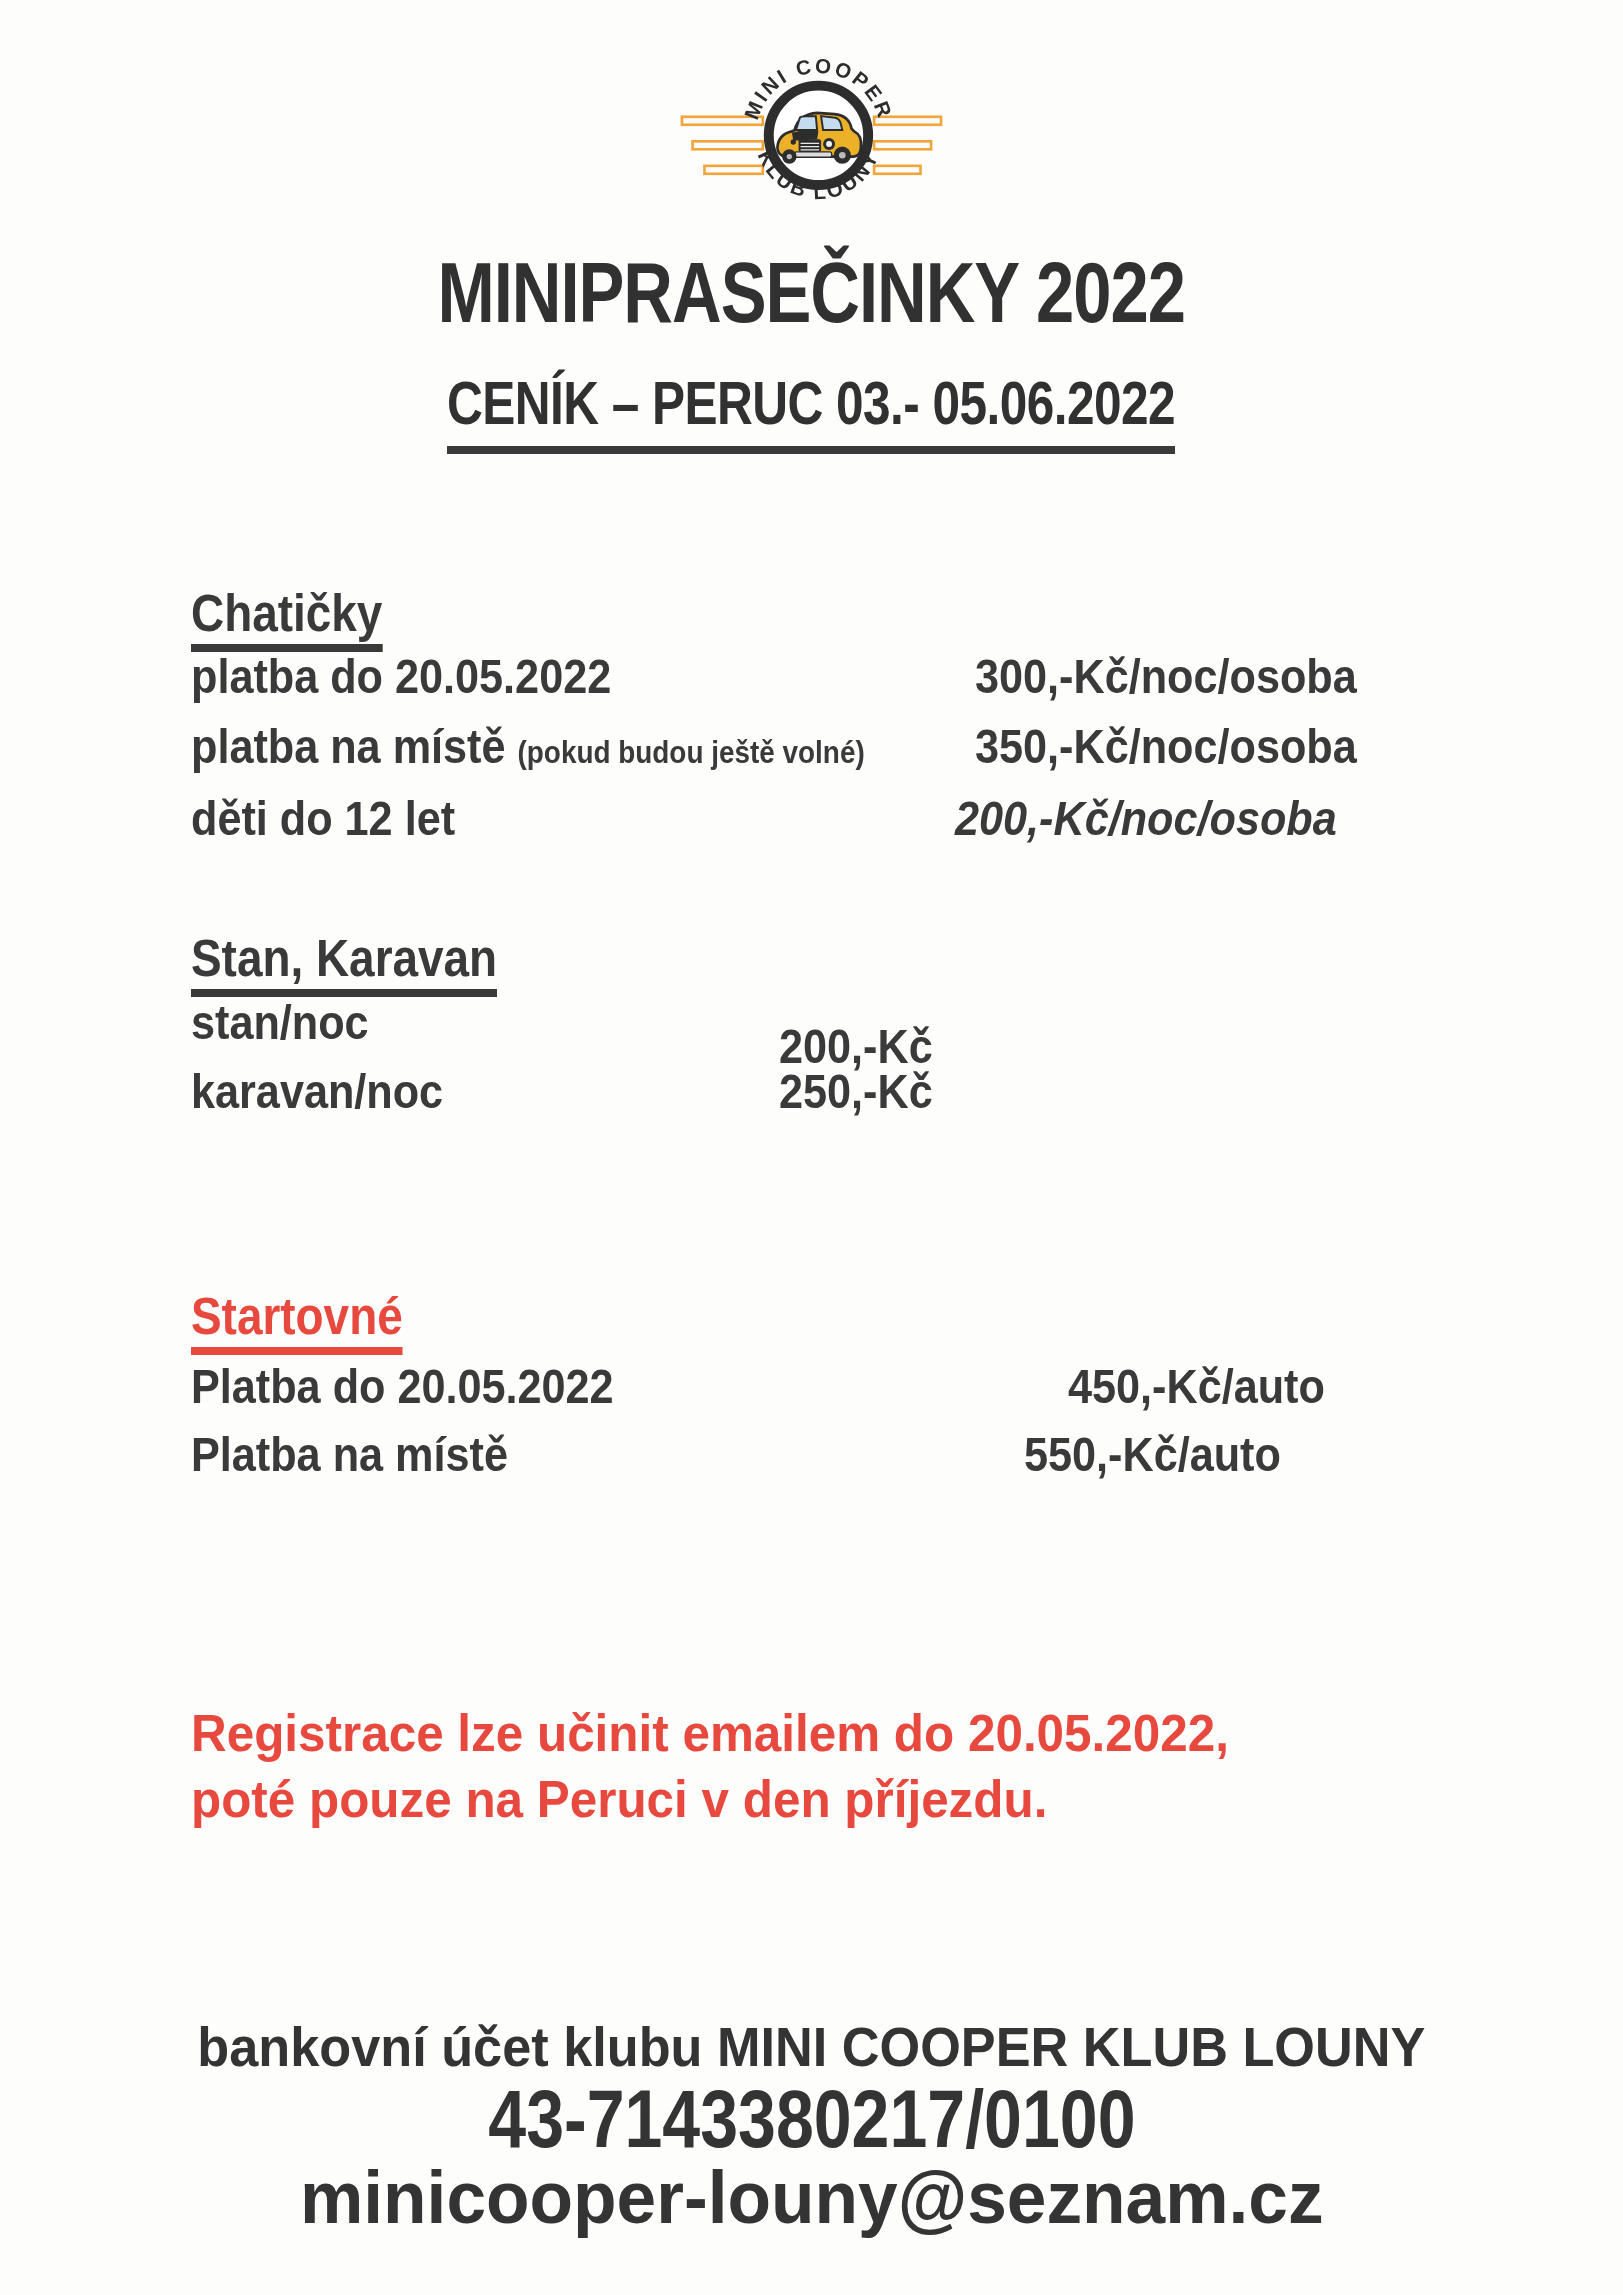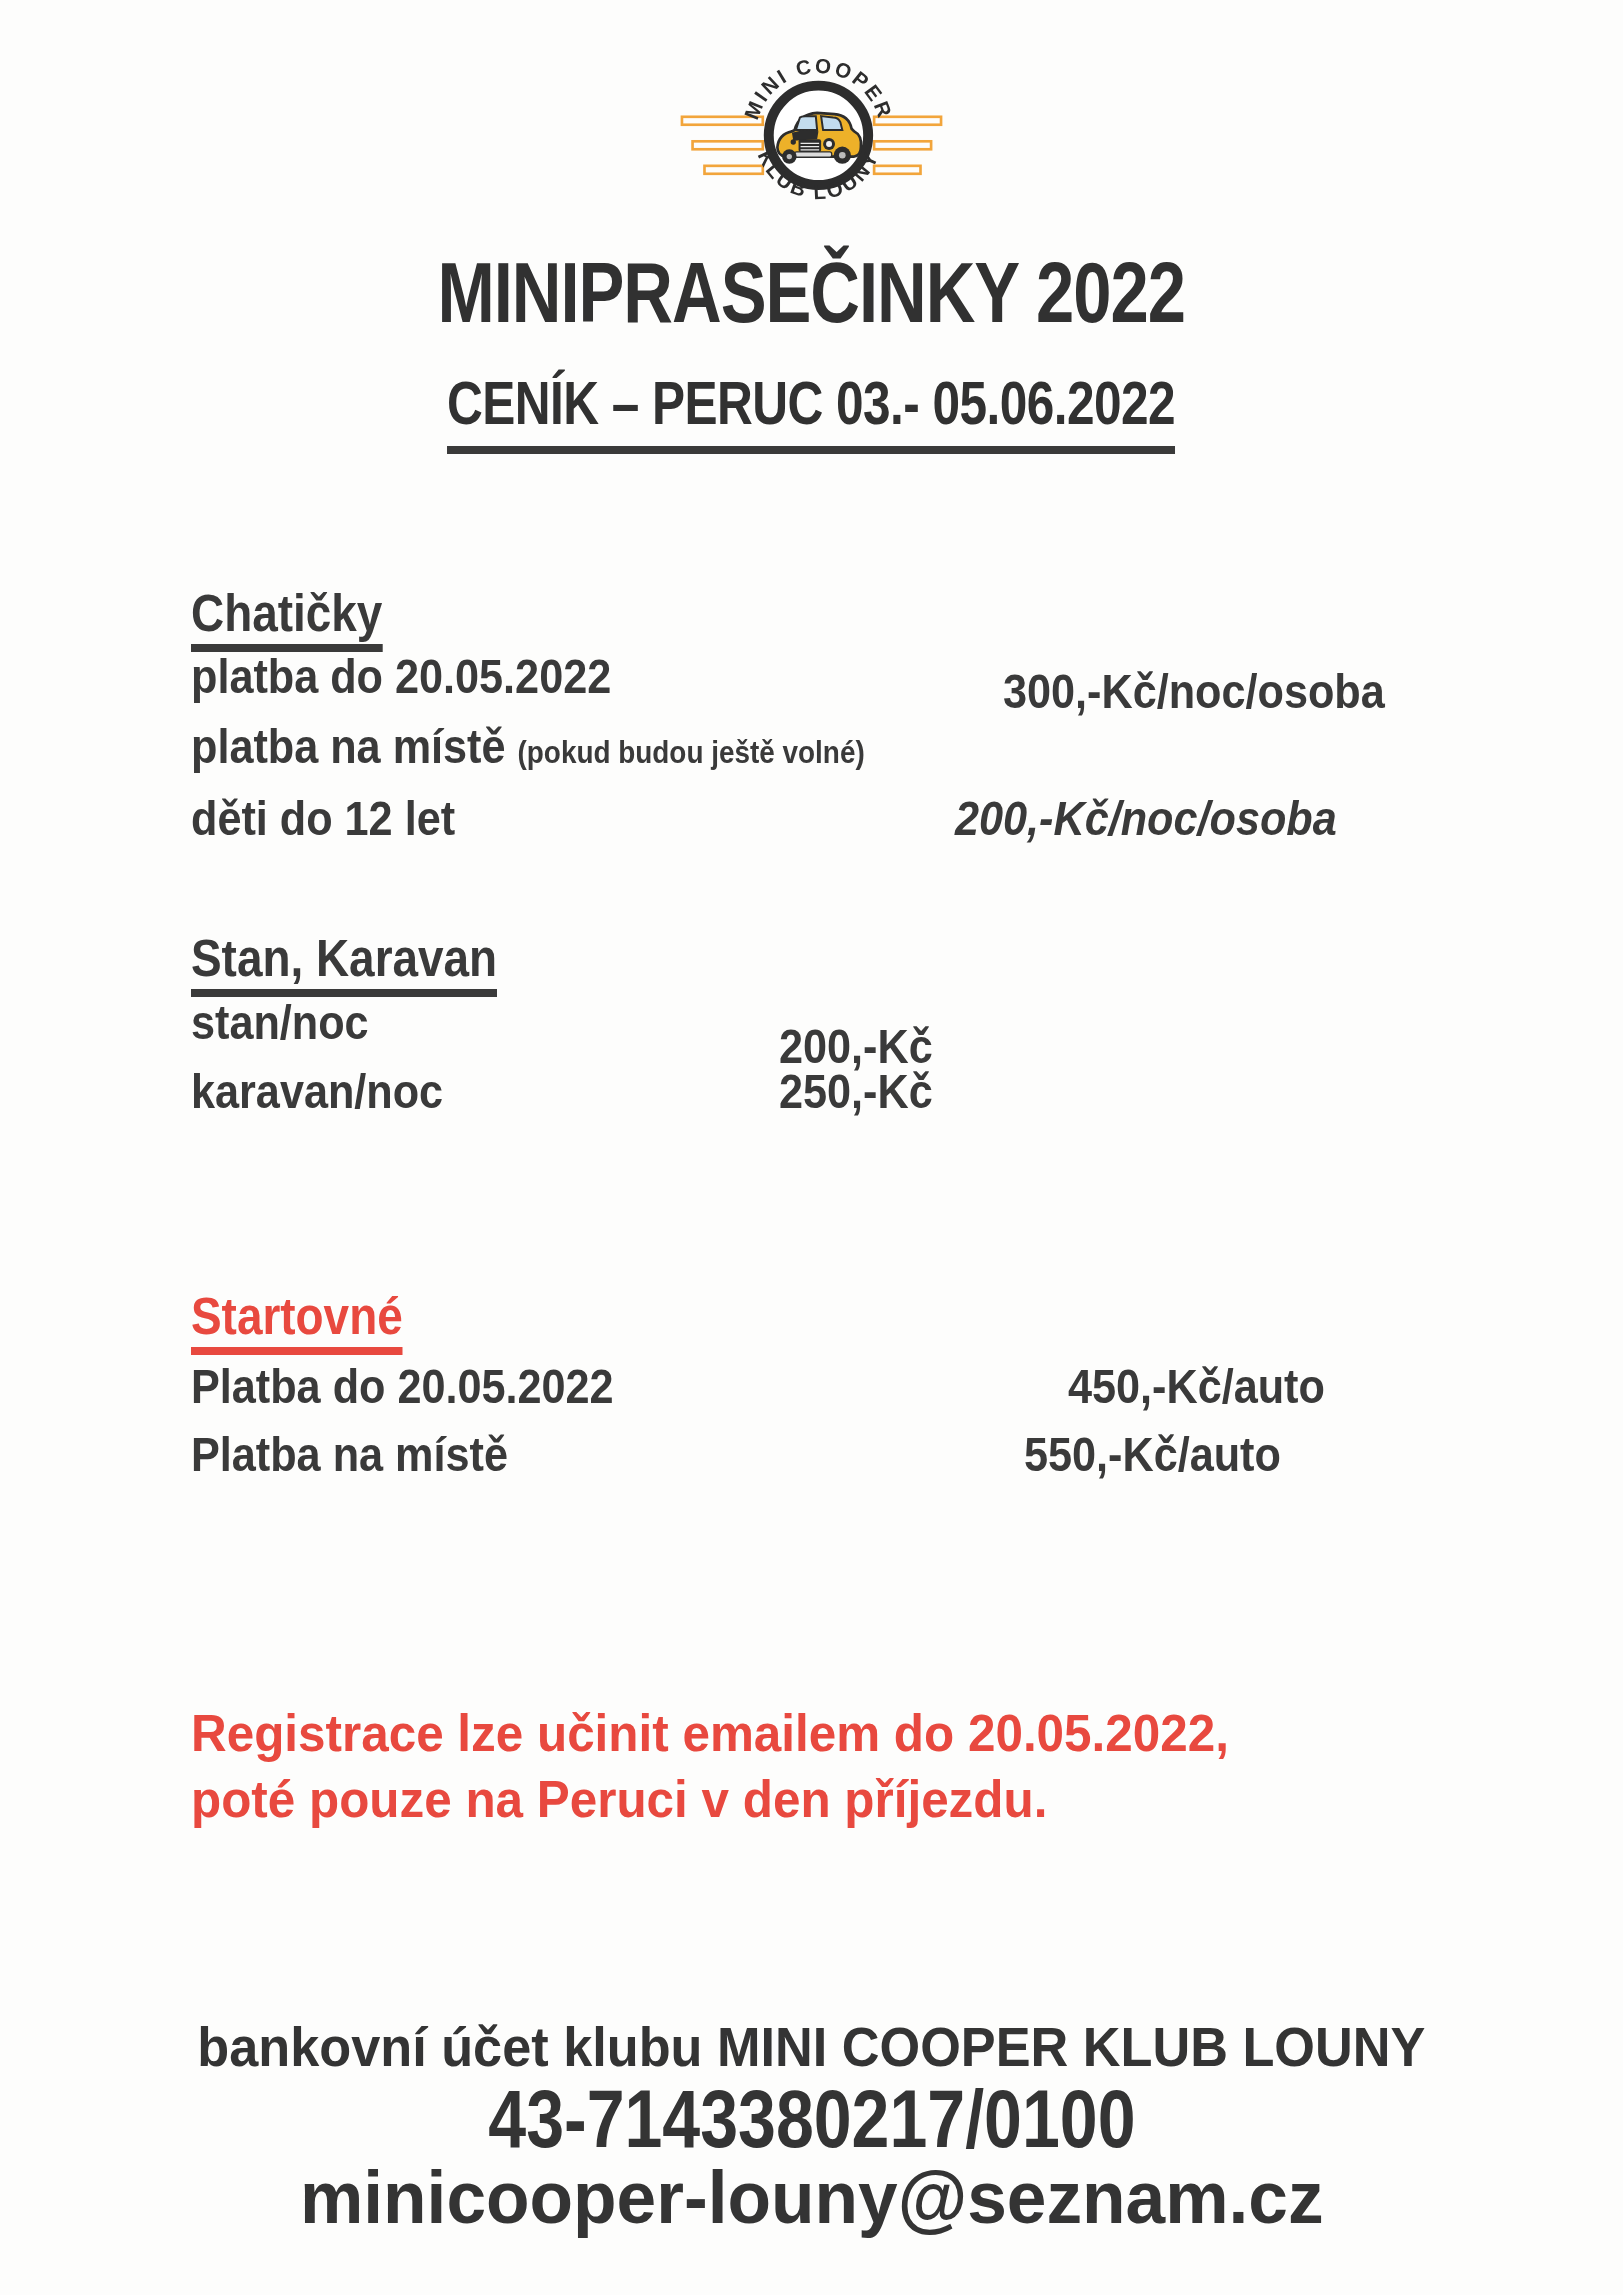--- a/index.html
+++ b/index.html
@@ -106,25 +106,28 @@
   <div class="abs centerline" style="top:370px;">
     <span class="ib ox-center t-sub">CENÍK – PERUC 03.- 05.06.2022</span>
   </div>
 
   <div class="abs" style="left:191px;top:588px;">
     <span class="ib ox-left s-head">Chatičky</span>
   </div>
   <div class="abs" style="left:191px;top:653px;">
     <span class="ib ox-left row-label">platba do 20.05.2022</span>
   </div>
-  <div class="abs" style="left:975px;top:668px;margin-left:28px;">
+  <div class="abs" style="left:975px;top:653px;">
     <span class="ib ox-left row-price">300,-Kč/noc/osoba</span>
   </div>
   <div class="abs" style="left:191px;top:723px;">
     <span class="ib ox-left row-label"><span>platba na místě</span> <span class="note">(pokud budou ještě volné)</span></span>
+  </div>
+  <div class="abs" style="left:975px;top:723px;">
+    <span class="ib ox-left row-price">350,-Kč/noc/osoba</span>
   </div>
   <div class="abs" style="left:191px;top:795px;">
     <span class="ib ox-left row-label">děti do 12 let</span>
   </div>
   <div class="abs" style="left:955px;top:795px;font-style:italic;">
     <span class="ib ox-left row-price">200,-Kč/noc/osoba</span>
   </div>
 
   <div class="abs" style="left:191px;top:933px;text-decoration:underline;">
     <span class="ib ox-left s-head">Stan, Karavan</span>

